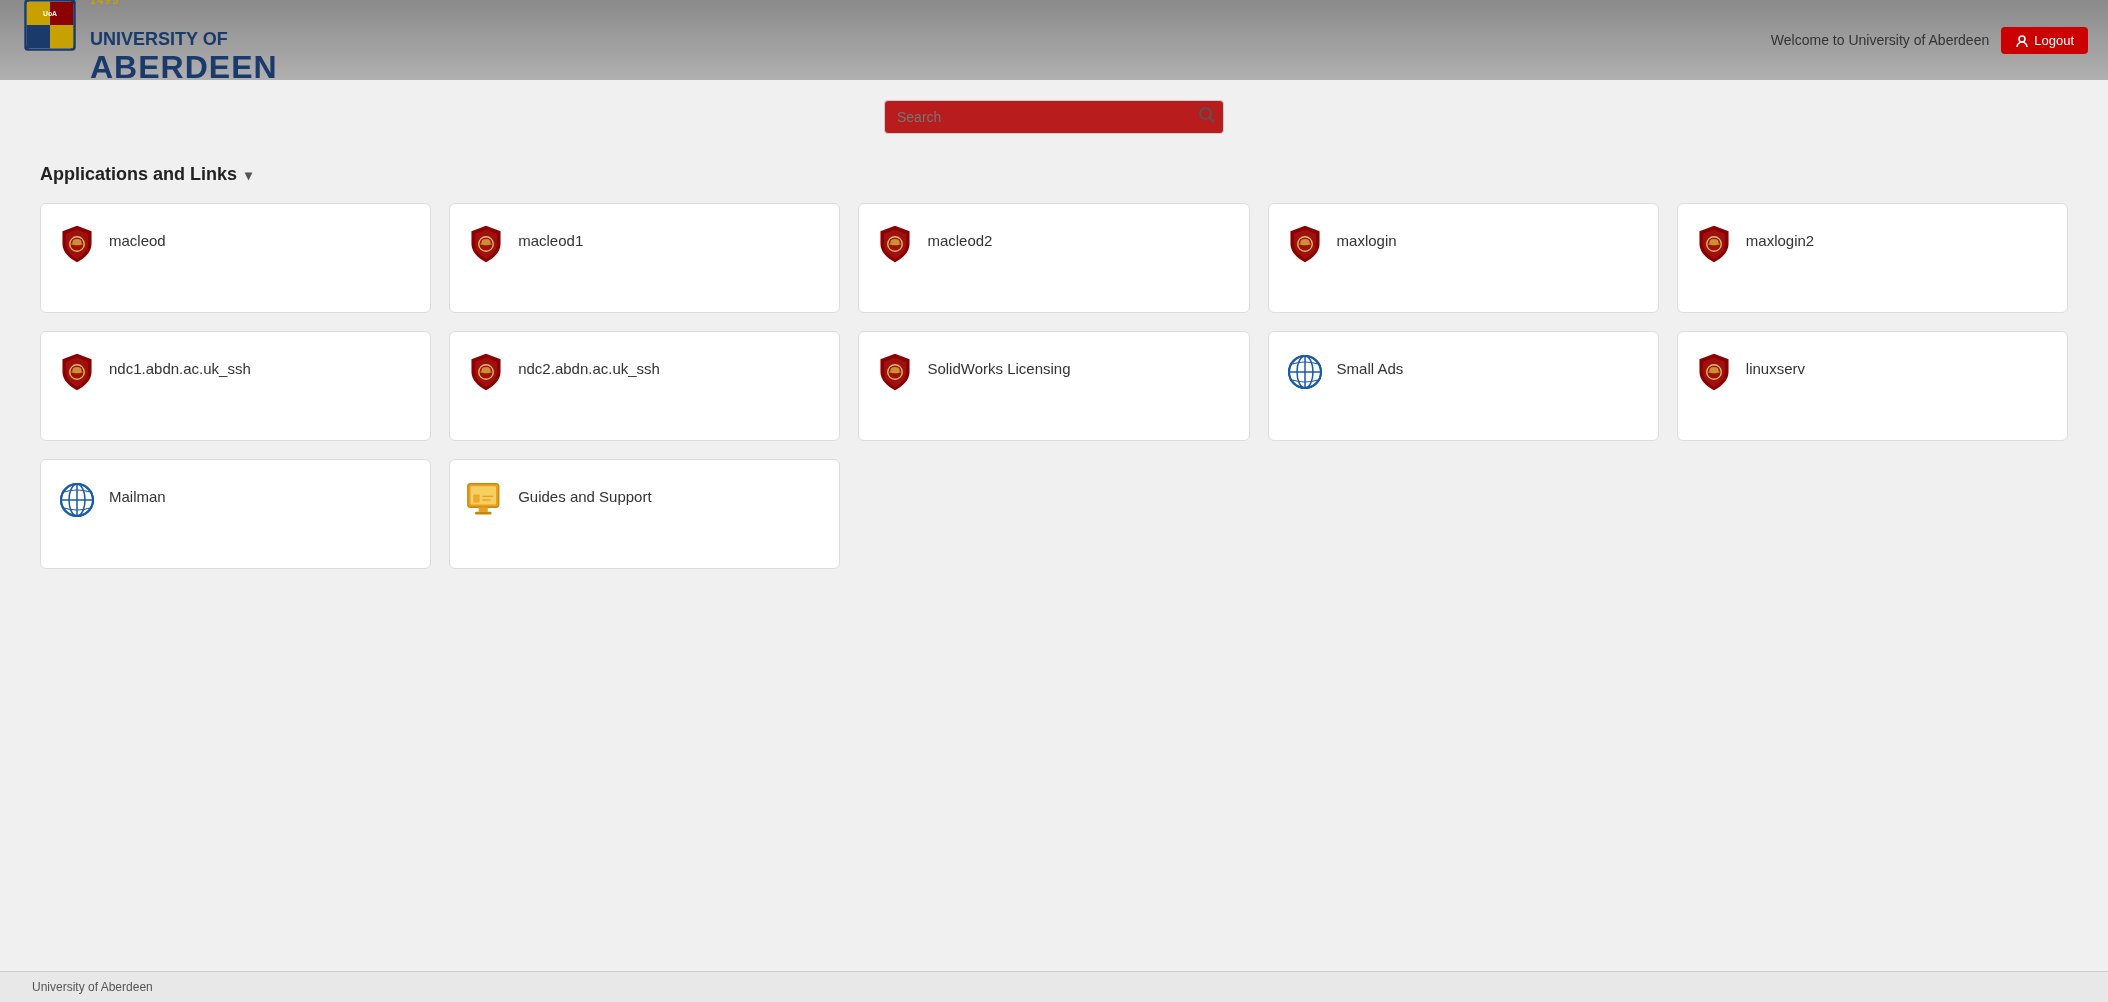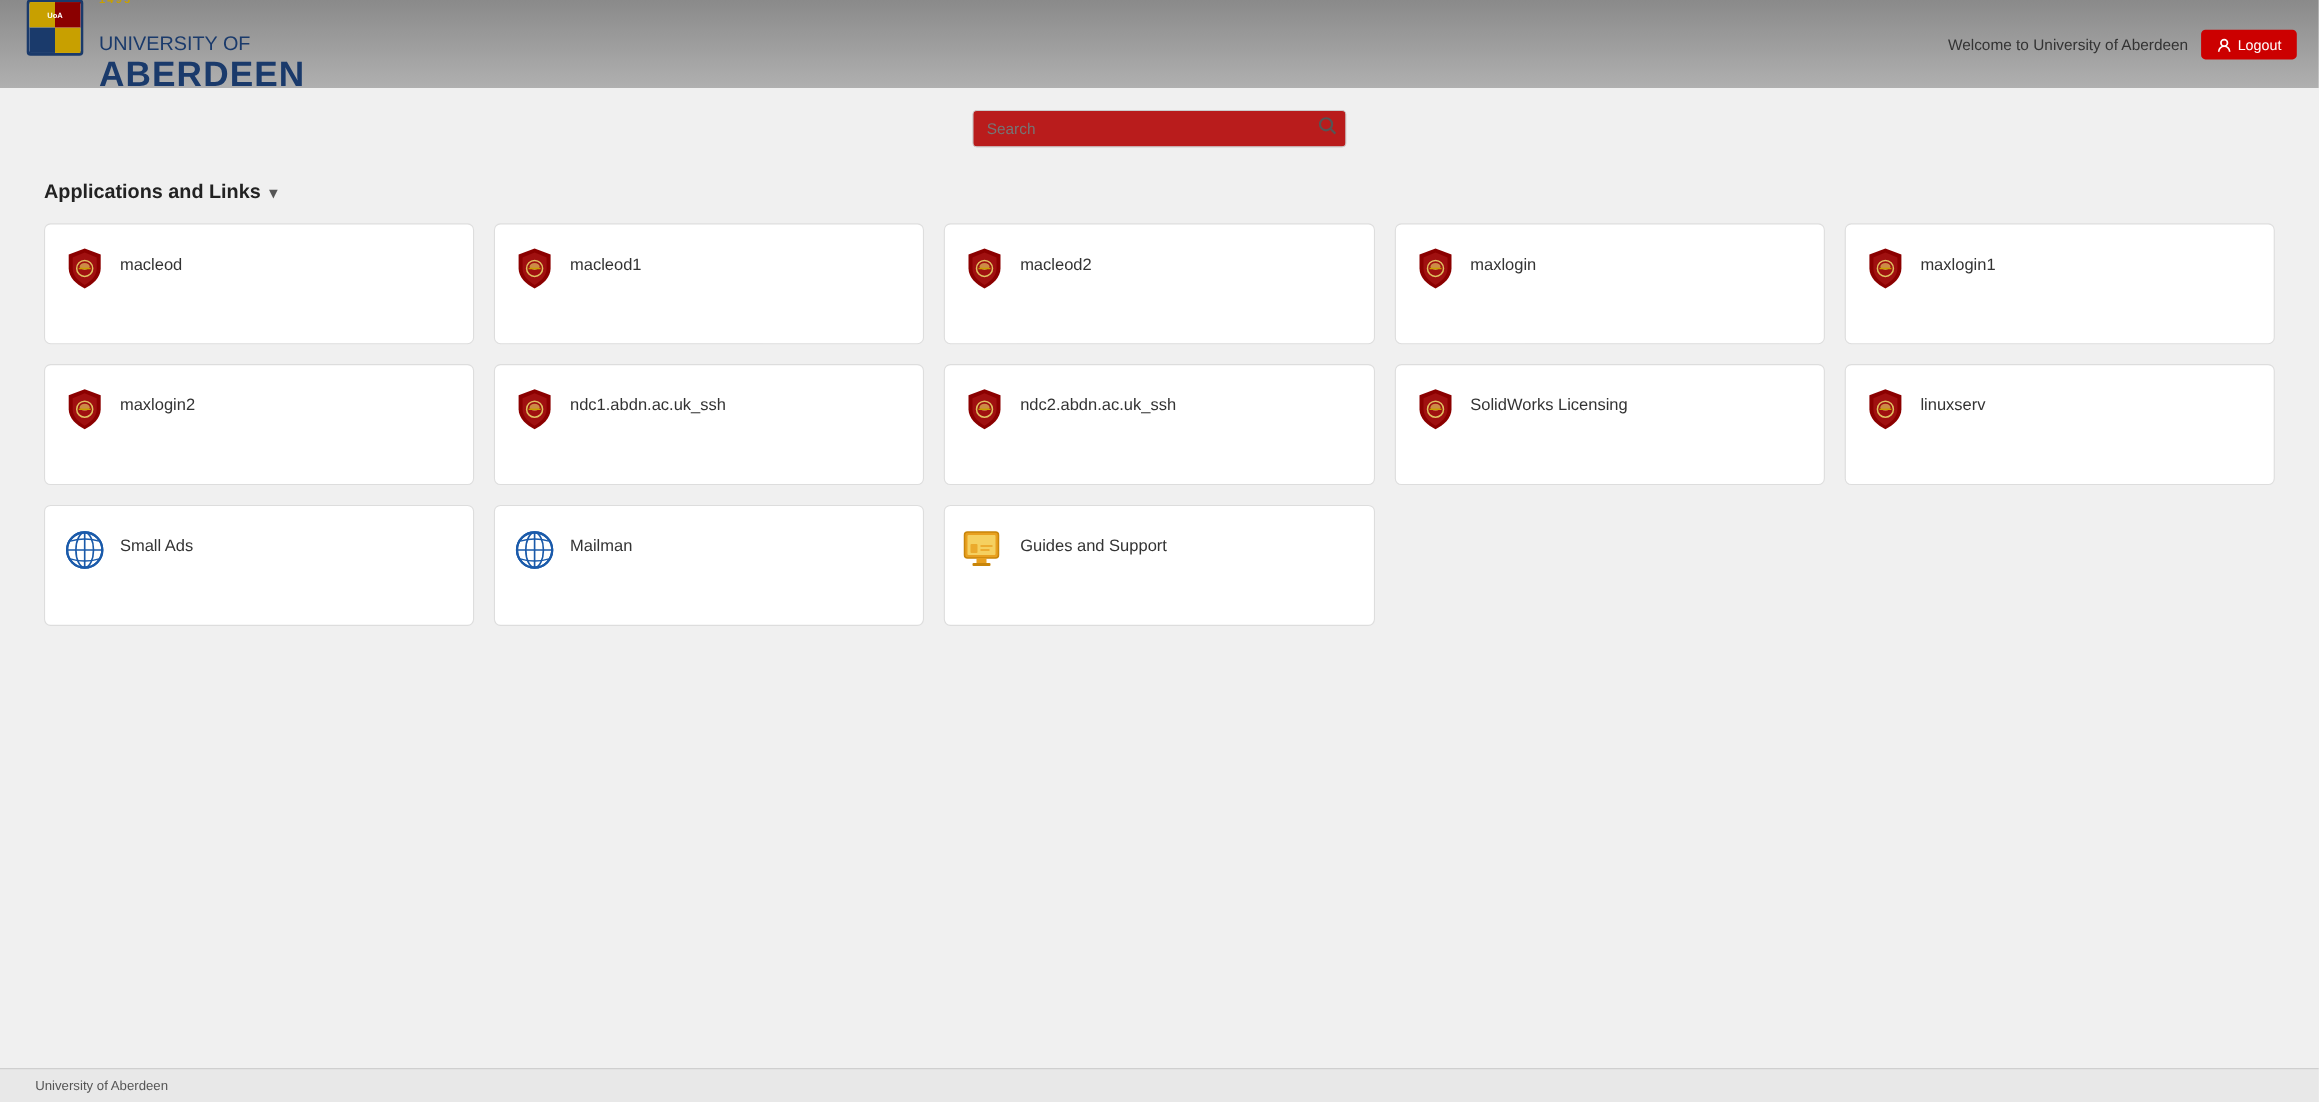--- a/index.html
+++ b/index.html
@@ -42,21 +42,21 @@
     .uni-year {
       font-size: 10px;
       color: #c8a000;
       font-weight: bold;
       letter-spacing: 2px;
     }
 
     .uni-of {
       font-size: 18px;
       color: #1a3a6b;
-      font-weight: normal;
+      font-weight: bold;
       text-transform: uppercase;
       margin-top: 24px;
     }
 
     .uni-aberdeen {
       font-size: 32px;
       color: #1a3a6b;
       font-weight: bold;
       text-transform: uppercase;
       letter-spacing: 1px;
@@ -295,30 +295,20 @@
       <span class="app-label">maxlogin</span>
     </div>
       <div class="app-card">
       <div class="app-icon"><svg class="shield-svg" viewBox="0 0 40 44" xmlns="http://www.w3.org/2000/svg">
       <path d="M20 2 L36 8 L36 22 C36 31 28 38 20 42 C12 38 4 31 4 22 L4 8 Z" fill="#8b0000"></path>
       <path d="M20 6 L32 11 L32 22 C32 30 25 35.5 20 38.5 C15 35.5 8 30 8 22 L8 11 Z" fill="#a01010"></path>
       <circle cx="20" cy="22" r="8" fill="none" stroke="#e0c060" stroke-width="1.5"></circle>
       <ellipse cx="20" cy="20" rx="5" ry="3.5" fill="#e0c060" opacity="0.7"></ellipse>
       <line x1="14" y1="22" x2="26" y2="22" stroke="#c8a000" stroke-width="1.5"></line>
     </svg></div>
-      <span class="app-label">maxlogin1</span>
-    </div>
-      <div class="app-card">
-      <div class="app-icon"><svg class="shield-svg" viewBox="0 0 40 44" xmlns="http://www.w3.org/2000/svg">
-      <path d="M20 2 L36 8 L36 22 C36 31 28 38 20 42 C12 38 4 31 4 22 L4 8 Z" fill="#8b0000"></path>
-      <path d="M20 6 L32 11 L32 22 C32 30 25 35.5 20 38.5 C15 35.5 8 30 8 22 L8 11 Z" fill="#a01010"></path>
-      <circle cx="20" cy="22" r="8" fill="none" stroke="#e0c060" stroke-width="1.5"></circle>
-      <ellipse cx="20" cy="20" rx="5" ry="3.5" fill="#e0c060" opacity="0.7"></ellipse>
-      <line x1="14" y1="22" x2="26" y2="22" stroke="#c8a000" stroke-width="1.5"></line>
-    </svg></div>
       <span class="app-label">maxlogin2</span>
     </div>
       <div class="app-card">
       <div class="app-icon"><svg class="shield-svg" viewBox="0 0 40 44" xmlns="http://www.w3.org/2000/svg">
       <path d="M20 2 L36 8 L36 22 C36 31 28 38 20 42 C12 38 4 31 4 22 L4 8 Z" fill="#8b0000"></path>
       <path d="M20 6 L32 11 L32 22 C32 30 25 35.5 20 38.5 C15 35.5 8 30 8 22 L8 11 Z" fill="#a01010"></path>
       <circle cx="20" cy="22" r="8" fill="none" stroke="#e0c060" stroke-width="1.5"></circle>
       <ellipse cx="20" cy="20" rx="5" ry="3.5" fill="#e0c060" opacity="0.7"></ellipse>
       <line x1="14" y1="22" x2="26" y2="22" stroke="#c8a000" stroke-width="1.5"></line>
     </svg></div>
@@ -336,44 +326,44 @@
     </div>
       <div class="app-card">
       <div class="app-icon"><svg class="shield-svg" viewBox="0 0 40 44" xmlns="http://www.w3.org/2000/svg">
       <path d="M20 2 L36 8 L36 22 C36 31 28 38 20 42 C12 38 4 31 4 22 L4 8 Z" fill="#8b0000"></path>
       <path d="M20 6 L32 11 L32 22 C32 30 25 35.5 20 38.5 C15 35.5 8 30 8 22 L8 11 Z" fill="#a01010"></path>
       <circle cx="20" cy="22" r="8" fill="none" stroke="#e0c060" stroke-width="1.5"></circle>
       <ellipse cx="20" cy="20" rx="5" ry="3.5" fill="#e0c060" opacity="0.7"></ellipse>
       <line x1="14" y1="22" x2="26" y2="22" stroke="#c8a000" stroke-width="1.5"></line>
     </svg></div>
       <span class="app-label">SolidWorks Licensing</span>
-    </div>
-      <div class="app-card">
-      <div class="app-icon"><svg class="shield-svg" viewBox="0 0 40 44" xmlns="http://www.w3.org/2000/svg">
-      <path d="M20 2 L36 8 L36 22 C36 31 28 38 20 42 C12 38 4 31 4 22 L4 8 Z" fill="#8b0000"></path>
-      <path d="M20 6 L32 11 L32 22 C32 30 25 35.5 20 38.5 C15 35.5 8 30 8 22 L8 11 Z" fill="#a01010"></path>
-      <circle cx="20" cy="22" r="8" fill="none" stroke="#e0c060" stroke-width="1.5"></circle>
-      <ellipse cx="20" cy="20" rx="5" ry="3.5" fill="#e0c060" opacity="0.7"></ellipse>
-      <line x1="14" y1="22" x2="26" y2="22" stroke="#c8a000" stroke-width="1.5"></line>
-    </svg></div>
-      <span class="app-label">linuxserv</span>
     </div>
       <div class="app-card">
       <div class="app-icon"><svg class="globe-svg" viewBox="0 0 40 40" xmlns="http://www.w3.org/2000/svg">
       <circle cx="20" cy="20" r="16" fill="none" stroke="#1a5aaa" stroke-width="2"></circle>
       <ellipse cx="20" cy="20" rx="8" ry="16" fill="none" stroke="#1a5aaa" stroke-width="1.5"></ellipse>
       <line x1="4" y1="20" x2="36" y2="20" stroke="#1a5aaa" stroke-width="1.5"></line>
       <line x1="20" y1="4" x2="20" y2="36" stroke="#1a5aaa" stroke-width="1.5"></line>
       <path d="M7 12 Q20 8 33 12" fill="none" stroke="#1a5aaa" stroke-width="1.2"></path>
       <path d="M7 28 Q20 32 33 28" fill="none" stroke="#1a5aaa" stroke-width="1.2"></path>
       <circle cx="20" cy="20" r="16" fill="none" stroke="#1a5aaa" stroke-width="2"></circle>
     </svg></div>
       <span class="app-label">Small Ads</span>
     </div>
       <div class="app-card">
+      <div class="app-icon"><svg class="shield-svg" viewBox="0 0 40 44" xmlns="http://www.w3.org/2000/svg">
+      <path d="M20 2 L36 8 L36 22 C36 31 28 38 20 42 C12 38 4 31 4 22 L4 8 Z" fill="#8b0000"></path>
+      <path d="M20 6 L32 11 L32 22 C32 30 25 35.5 20 38.5 C15 35.5 8 30 8 22 L8 11 Z" fill="#a01010"></path>
+      <circle cx="20" cy="22" r="8" fill="none" stroke="#e0c060" stroke-width="1.5"></circle>
+      <ellipse cx="20" cy="20" rx="5" ry="3.5" fill="#e0c060" opacity="0.7"></ellipse>
+      <line x1="14" y1="22" x2="26" y2="22" stroke="#c8a000" stroke-width="1.5"></line>
+    </svg></div>
+      <span class="app-label">linuxserv</span>
+    </div>
+      <div class="app-card">
       <div class="app-icon"><svg class="globe-svg" viewBox="0 0 40 40" xmlns="http://www.w3.org/2000/svg">
       <circle cx="20" cy="20" r="16" fill="none" stroke="#1a5aaa" stroke-width="2"></circle>
       <ellipse cx="20" cy="20" rx="8" ry="16" fill="none" stroke="#1a5aaa" stroke-width="1.5"></ellipse>
       <line x1="4" y1="20" x2="36" y2="20" stroke="#1a5aaa" stroke-width="1.5"></line>
       <line x1="20" y1="4" x2="20" y2="36" stroke="#1a5aaa" stroke-width="1.5"></line>
       <path d="M7 12 Q20 8 33 12" fill="none" stroke="#1a5aaa" stroke-width="1.2"></path>
       <path d="M7 28 Q20 32 33 28" fill="none" stroke="#1a5aaa" stroke-width="1.2"></path>
       <circle cx="20" cy="20" r="16" fill="none" stroke="#1a5aaa" stroke-width="2"></circle>
     </svg></div>
       <span class="app-label">Mailman</span>

